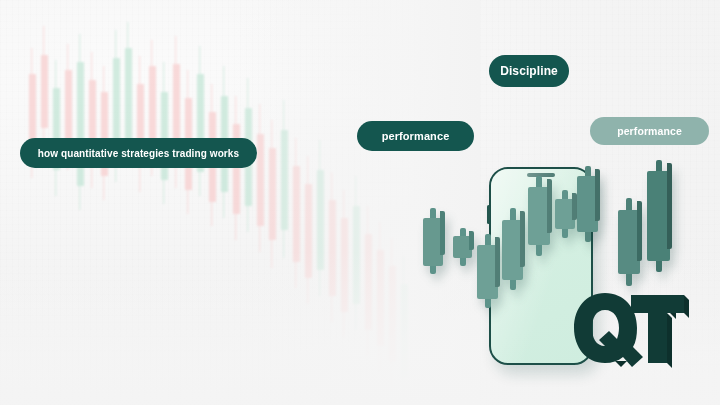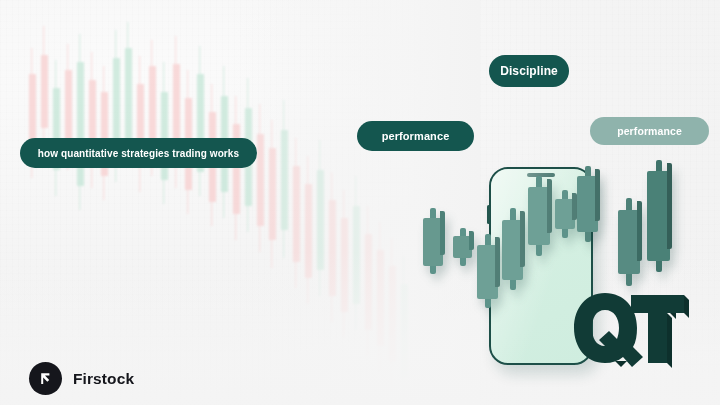--- a/index.html
+++ b/index.html
@@ -440,22 +440,14 @@
     <span>Discipline</span>
   </div>
   <div class="pill pill-strategies">
     <span>performance</span>
   </div>
   <div class="pill pill-performance">
     <span>performance</span>
   </div>
 
 
-  <div class="brand">
-    <span class="brand-mark">
-      <svg width="19" height="19" viewBox="0 0 19 19">
-        <path d="M5.2 4.3 H13.4 V6.6 H9.0 L13.2 10.9 L11.3 12.8 L7.2 8.6 V14.9 H5.2 Z" fill="#ffffff"></path>
-      </svg>
-    </span>
-    <span class="brand-name">Firstock</span>
-  </div>
 
 </div>
 
 </body></html>

